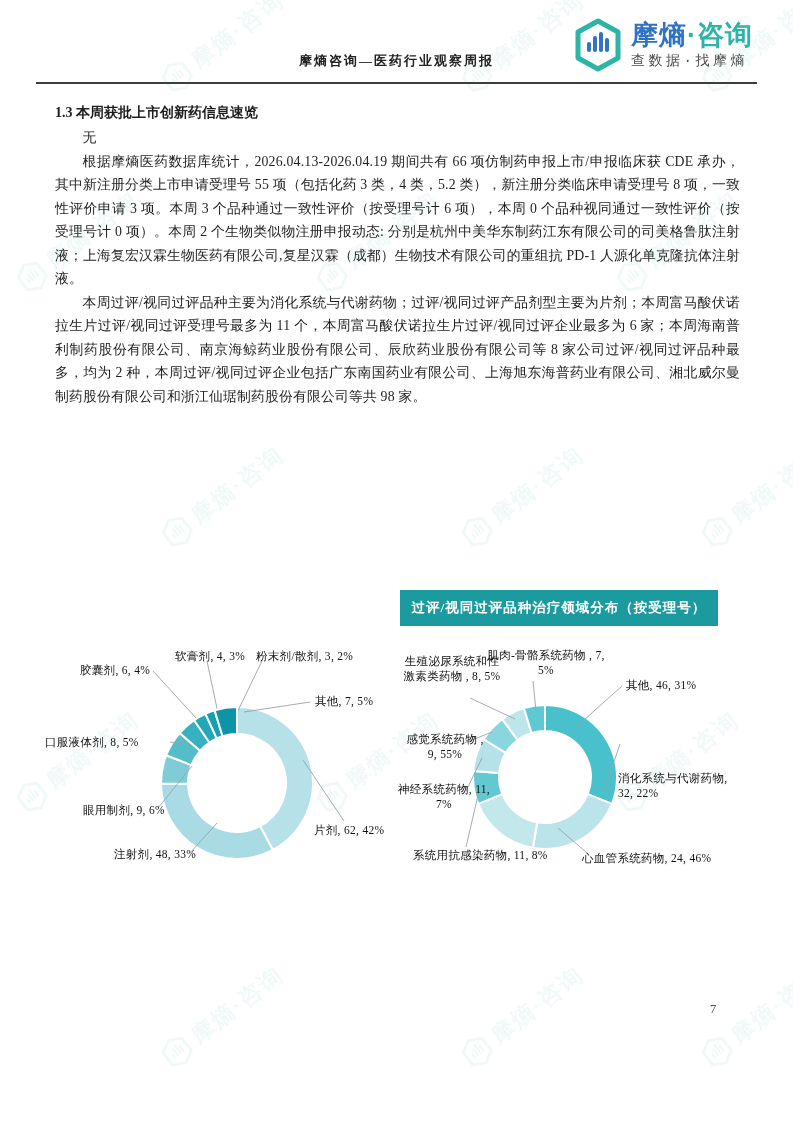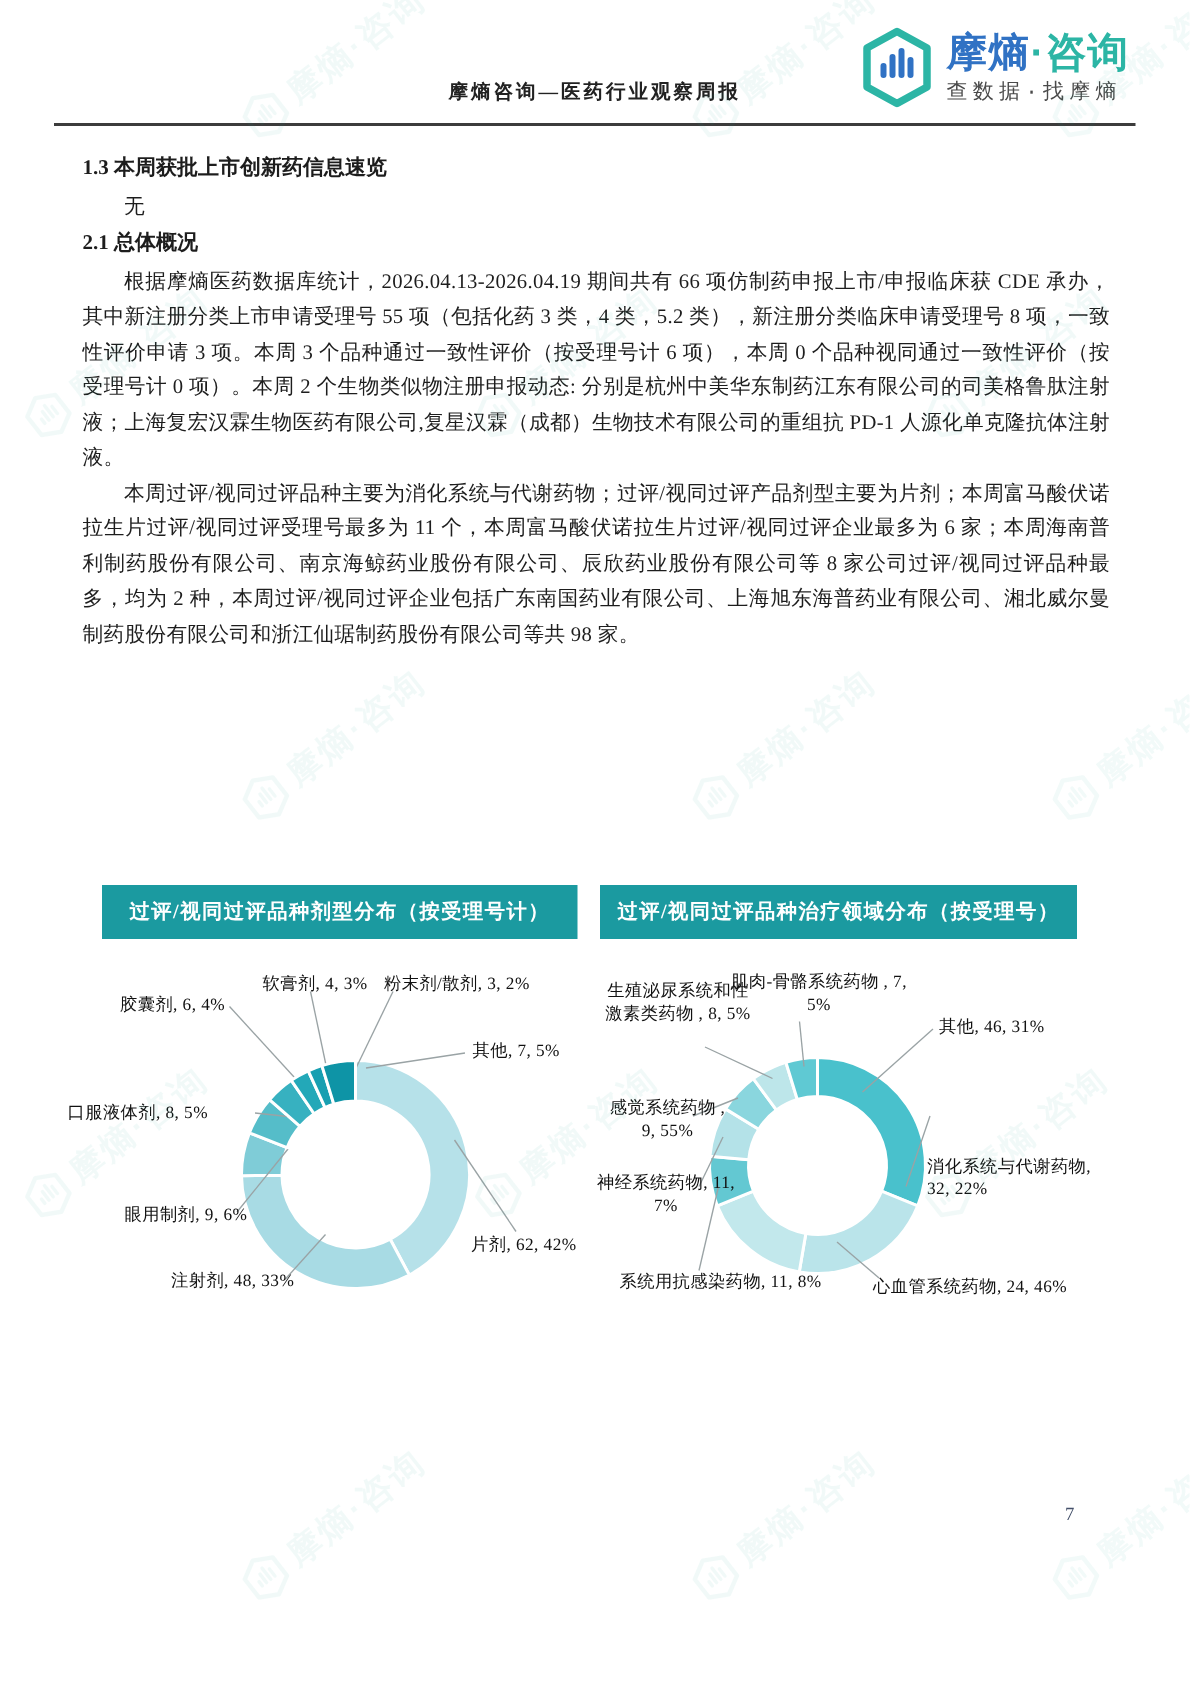--- a/index.html
+++ b/index.html
@@ -66,26 +66,24 @@
     <div class="logo-text">
       <div class="logo-brand"><span class="brand-blue">摩熵</span><span class="brand-teal">·咨询</span></div>
       <div class="logo-tagline">查数据·找摩熵</div>
     </div>
   </div>
   <div class="header-rule"></div>
 
   <main>
     <h3>1.3 本周获批上市创新药信息速览</h3>
     <p class="plain">无</p>
-    <h3>2.1 总体概况</h3>
     <p>根据摩熵医药数据库统计，2026.04.13-2026.04.19 期间共有 66 项仿制药申报上市/申报临床获 CDE 承办，其中新注册分类上市申请受理号 55 项（包括化药 3 类，4 类，5.2 类），新注册分类临床申请受理号 8 项，一致性评价申请 3 项。本周 3 个品种通过一致性评价（按受理号计 6 项），本周 0 个品种视同通过一致性评价（按受理号计 0 项）。本周 2 个生物类似物注册申报动态: 分别是杭州中美华东制药江东有限公司的司美格鲁肽注射液；上海复宏汉霖生物医药有限公司,复星汉霖（成都）生物技术有限公司的重组抗 PD-1 人源化单克隆抗体注射液。</p>
     <p>本周过评/视同过评品种主要为消化系统与代谢药物；过评/视同过评产品剂型主要为片剂；本周富马酸伏诺拉生片过评/视同过评受理号最多为 11 个，本周富马酸伏诺拉生片过评/视同过评企业最多为 6 家；本周海南普利制药股份有限公司、南京海鲸药业股份有限公司、辰欣药业股份有限公司等 8 家公司过评/视同过评品种最多，均为 2 种，本周过评/视同过评企业包括广东南国药业有限公司、上海旭东海普药业有限公司、湘北威尔曼制药股份有限公司和浙江仙琚制药股份有限公司等共 98 家。</p>
   </main>
 
-  <div id="chart-header-left" class="chart-header">过评/视同过评品种剂型分布（按受理号计）</div>
   <div id="chart-header-right" class="chart-header">过评/视同过评品种治疗领域分布（按受理号）</div>
 
   <svg id="chart-svg" width="793" height="1122" viewBox="0 0 793 1122">
       <path d="M237.00 707.00 A76 76 0 0 1 272.87 850.00 L260.13 826.20 A49 49 0 0 0 237.00 734.00 Z" fill="#b6e1e9" stroke="#ffffff" stroke-width="2" stroke-linejoin="round"></path>
       <polyline points="303,760 344,821" fill="none" stroke="#9aa3a5" stroke-width="0.9"></polyline>
       <path d="M272.87 850.00 A76 76 0 0 1 161.00 783.81 L188.00 783.52 A49 49 0 0 0 260.13 826.20 Z" fill="#a8dbe4" stroke="#ffffff" stroke-width="2" stroke-linejoin="round"></path>
       <polyline points="190,853 217,823" fill="none" stroke="#9aa3a5" stroke-width="0.9"></polyline>
       <path d="M161.00 783.81 A76 76 0 0 1 166.25 755.23 L191.39 765.10 A49 49 0 0 0 188.00 783.52 Z" fill="#7fccd7" stroke="#ffffff" stroke-width="2" stroke-linejoin="round"></path>
       <polyline points="158,808 192,766" fill="none" stroke="#9aa3a5" stroke-width="0.9"></polyline>
       <path d="M166.25 755.23 A76 76 0 0 1 179.66 733.12 L200.03 750.84 A49 49 0 0 0 191.39 765.10 Z" fill="#55bdc9" stroke="#ffffff" stroke-width="2" stroke-linejoin="round"></path>

